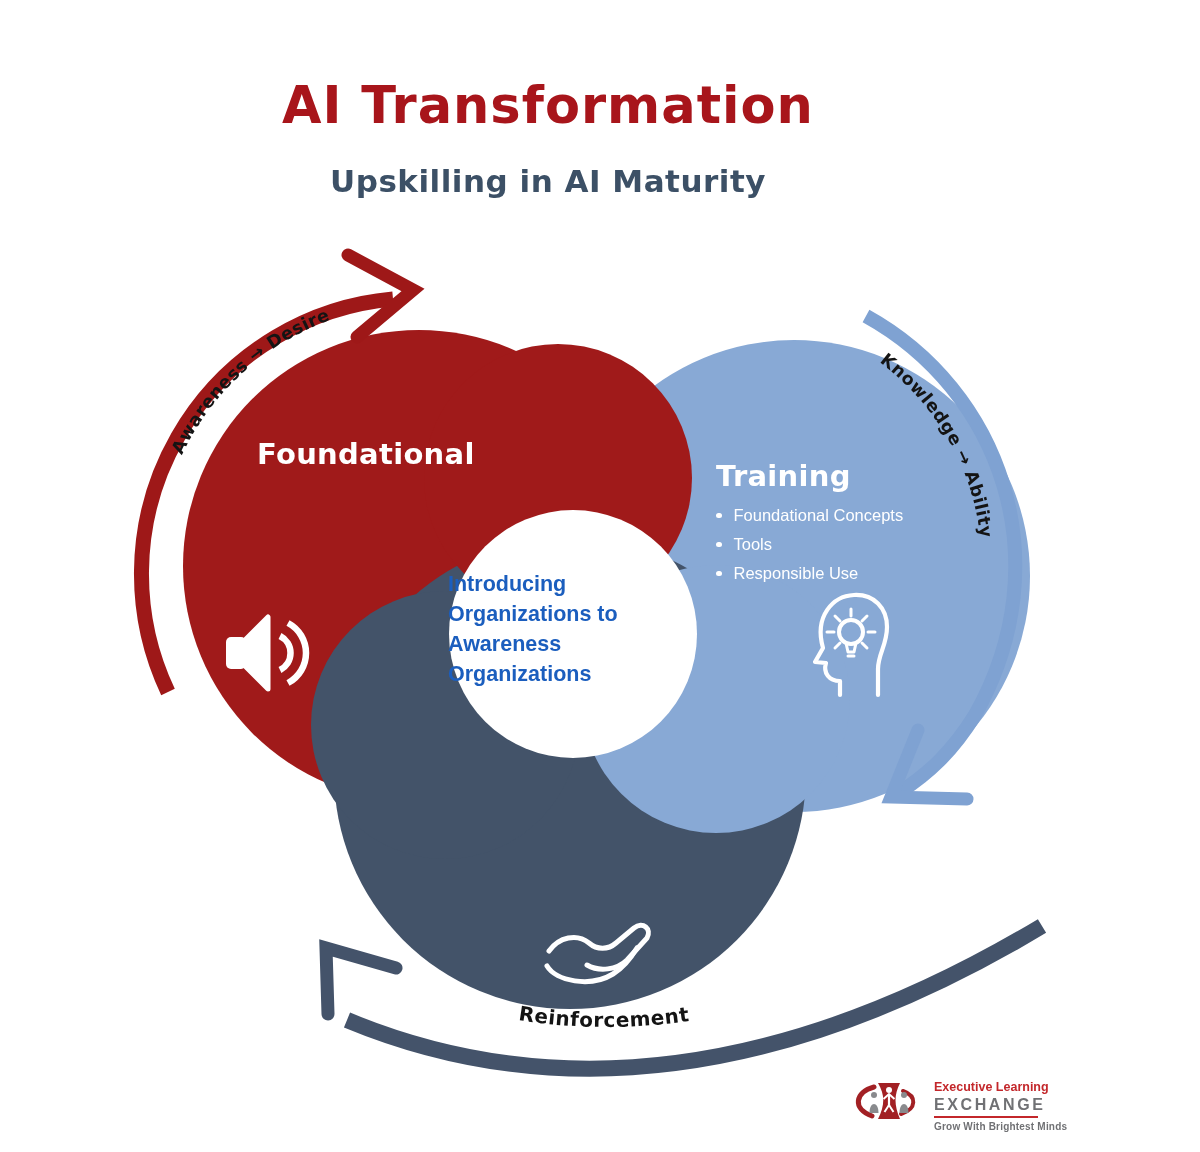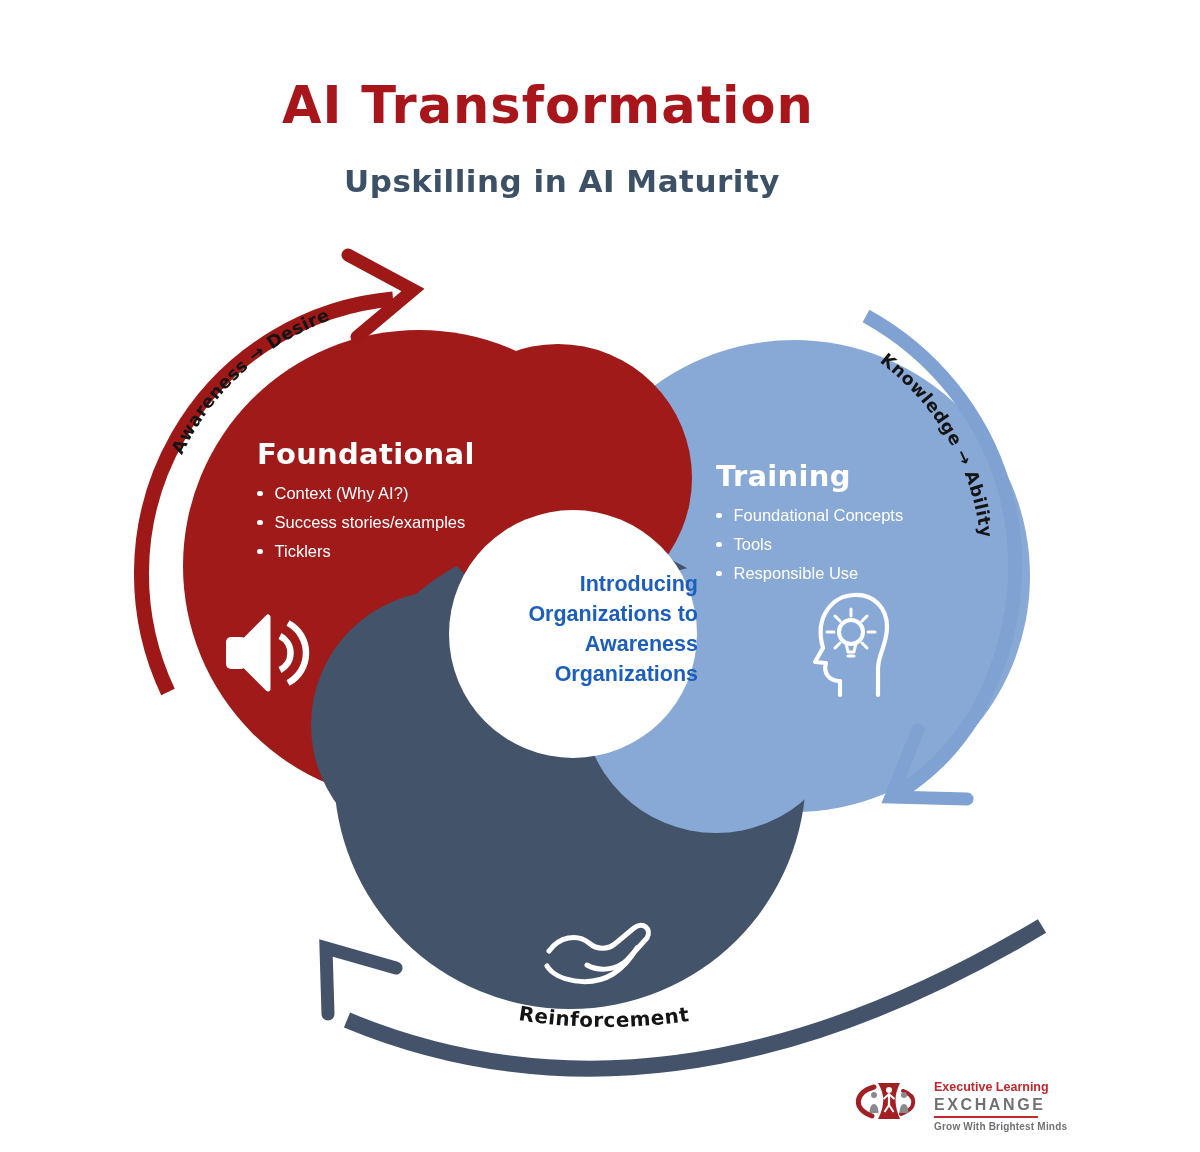--- a/index.html
+++ b/index.html
@@ -9,40 +9,40 @@
     font-family:"Liberation Sans", sans-serif;
   }
   .main-title {
     position:absolute; top:76px; left:0; width:100%; margin:0;
     text-align:center; font:700 51px "DejaVu Sans", sans-serif;
     letter-spacing:1px; color:#A8151B;
   }
   .subtitle {
     position:absolute; top:163px; left:0; width:100%; margin:0;
     text-align:center; font:700 31px "DejaVu Sans", sans-serif;
-    letter-spacing:.5px; color:#3C5066;padding-left:14px;
+    letter-spacing:.5px; color:#3C5066;
   }
   svg.diagram { position:absolute; left:0; top:0; }
   .panel { position:absolute; color:#fff; z-index:3; }
   .panel h3 {
     margin:0 0 13px 0; font:700 29px "DejaVu Sans", sans-serif;
     letter-spacing:.3px; color:#fff;
   }
   .panel ul { list-style:none; margin:0; padding:0;
     font:400 16.5px "Liberation Sans", sans-serif; }
   .panel li { display:flex; align-items:baseline; margin-bottom:10px; }
   .panel .dot { flex:none; width:5.5px; height:5.5px; border-radius:50%;
     background:#fff; margin-right:12px; position:relative; top:-3px; }
   .panel .note { margin-left:17.5px; margin-top:-4px; }
   .panel-communication { left:257px; top:437px; }
   .panel-training { left:716px; top:459px; }
   .panel-support { left:406px; top:792px; }
   .center-label {
     position:absolute; left:448px; top:569px; width:250px; z-index:3;
-    text-align:right; font:700 21.5px "Liberation Sans", sans-serif;
+    text-align:left; font:700 21.5px "Liberation Sans", sans-serif;
     line-height:30px; color:#1B5EBE;
   }
   .logo-text { position:absolute; left:934px; top:1080px; z-index:3; line-height:1; }
   .logo-l1 { font:700 12.5px "Liberation Sans", sans-serif; color:#C3272B; margin:0 0 2px 0; }
   .logo-l2 { font:700 16px "Liberation Sans", sans-serif; color:#707174;
     letter-spacing:2.6px; margin:0; }
   .logo-rule { width:104px; height:2px; background:#C3272B; margin:2px 0 3px 0; }
   .logo-l3 { font:700 10px "Liberation Sans", sans-serif; color:#707174; margin:0; letter-spacing:.2px; }
 </style>
 </head>
@@ -138,34 +138,20 @@
       <path d="M 884.5 1112 L 889 1105 L 893.5 1112" stroke="#ffffff" stroke-width="2" fill="none"></path>
       <circle cx="874" cy="1095" r="3" fill="#898A8D"></circle>
       <path d="M 869.5 1113 C 869.5 1101 878.5 1101 878.5 1113 Z" fill="#898A8D"></path>
       <circle cx="904" cy="1095" r="3" fill="#898A8D"></circle>
       <path d="M 899.5 1113 C 899.5 1101 908.5 1101 908.5 1113 Z" fill="#898A8D"></path>
     </g>
   </svg>
 
   <div class="panel panel-communication">
     <h3>Foundational</h3>
-    <ul>
-      <li>
-          <span class="dot"></span>
-          <span>Context (Why AI?)</span>
-        </li>
-      <li>
-          <span class="dot"></span>
-          <span>Success stories/examples</span>
-        </li>
-      <li>
-          <span class="dot"></span>
-          <span>Ticklers</span>
-        </li>
-    </ul>
   </div>
 
   <div class="panel panel-training">
     <h3>Training</h3>
     <ul>
       <li>
           <span class="dot"></span>
           <span>Foundational Concepts</span>
         </li>
       <li>

